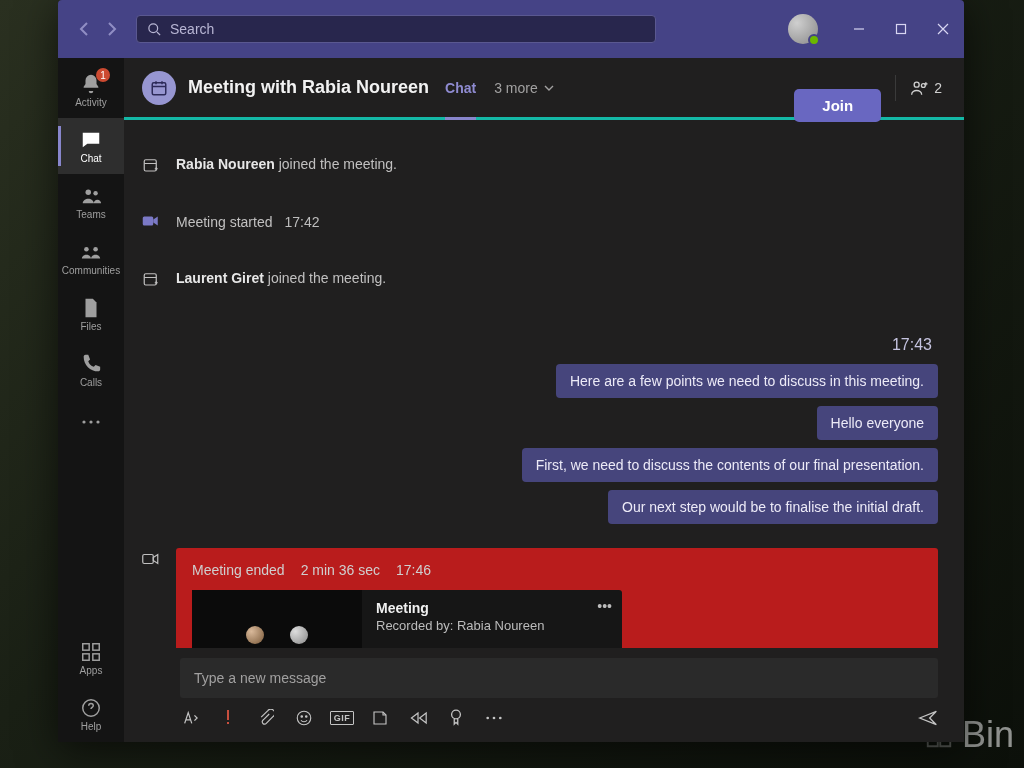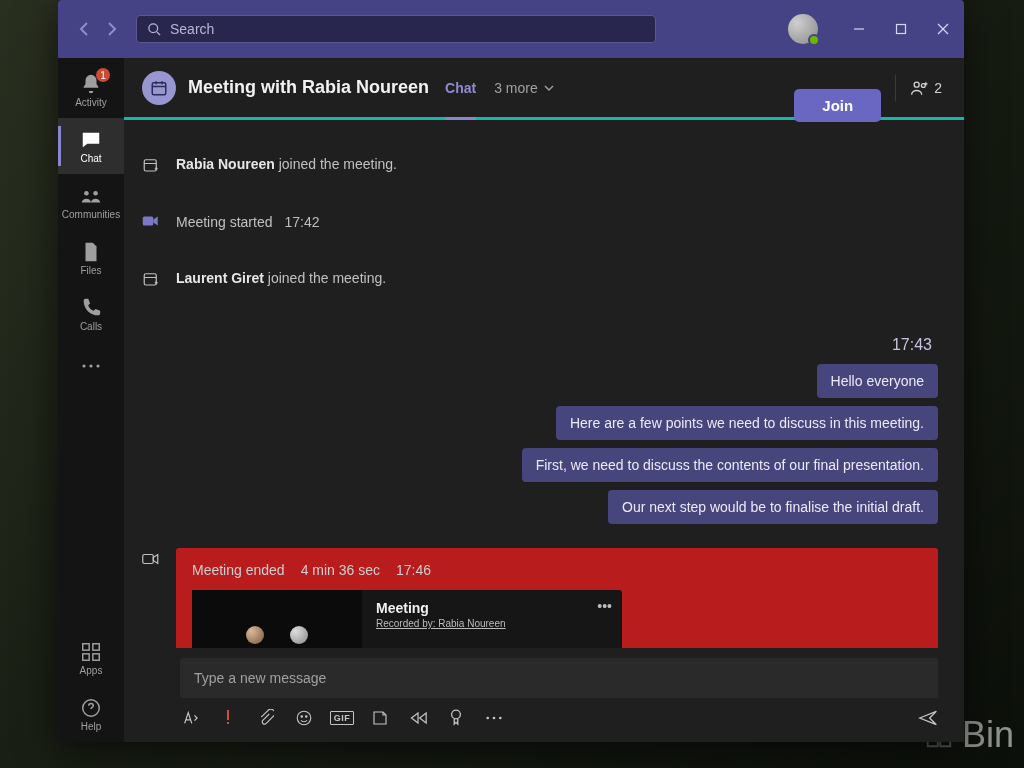--- a/index.html
+++ b/index.html
@@ -84,21 +84,21 @@
   .ended-icon{width:22px;display:flex;justify-content:center;color:#c1c0c0;margin-top:4px;}
   .ended-card{background:#b91c1c;border-radius:3px;flex:1;padding:14px 16px 18px;}
   .ended-head{display:flex;gap:16px;color:#cfcfcf;align-items:center;}
   .recording{margin-top:12px;display:flex;align-items:flex-start;background:#161616;border-radius:3px;width:430px;position:relative;}
   .thumb{width:170px;height:90px;background:#0b0b0b;display:flex;align-items:center;justify-content:center;gap:26px;position:relative;}
   .tiny-av{width:18px;height:18px;border-radius:50%;background:radial-gradient(circle at 30% 30%,#d9b99a,#7a5a3a);}
   .tiny-av.g{background:radial-gradient(circle at 30% 30%,#ddd,#888);}
   .duration{position:absolute;bottom:0;left:60px;background:#000;color:#fff;font-size:12px;padding:3px 8px;border-radius:2px;}
   .rec-meta{padding:10px 14px;flex:1;}
   .rec-meta .t{color:#f0f0f0;font-weight:700;margin-bottom:2px;}
-  .rec-meta .s{color:#bcbcbc;font-size:10px;text-decoration:underline;}
+  .rec-meta .s{color:#bcbcbc;font-size:13px;}
   .rec-more{color:#bcbcbc;position:absolute;top:8px;right:10px;cursor:pointer;}
   
   .composer{padding:10px 26px 14px 56px;}
   .compose-box{background:#2a2a2a;border-radius:3px;padding:12px 14px;color:#a1a0a0;font-size:14px;cursor:text;}
   .compose-tools{display:flex;align-items:center;gap:18px;margin-top:10px;color:#c4c4c4;}
   .compose-tools .tool{cursor:pointer;display:flex;align-items:center;justify-content:center;width:20px;height:20px;}
   .compose-tools .send{margin-left:auto;}
   .gif-label{border:1.2px solid #c4c4c4;border-radius:1px;font-size:9px;font-weight:700;padding:1px 3px;letter-spacing:.5px;}
 </style>
 </head>
@@ -165,20 +165,28 @@
         <div class="rail-badge">1</div>
       </div>
       <div class="rail-item selected">
         <svg viewBox="0 0 24 24" fill="currentColor">
             <path d="M3 4h18v12H8l-5 4V4z"></path>
           </svg>
         <span>Chat</span>
       </div>
       <div class="rail-item">
         <svg viewBox="0 0 24 24" fill="currentColor">
+            <circle cx="9" cy="8" r="3"></circle>
+            <circle cx="17" cy="9" r="2.4"></circle>
+            <path d="M3 20c0-3 3-5 6-5s6 2 6 5H3zm12 0c0-2 1.5-4 4-4s4 2 4 4h-8z"></path>
+          </svg>
+        <span>Teams</span>
+      </div>
+      <div class="rail-item">
+        <svg viewBox="0 0 24 24" fill="currentColor">
             <circle cx="7" cy="9" r="2.5"></circle>
             <circle cx="17" cy="9" r="2.5"></circle>
             <path d="M2 19c0-2.5 2.5-4 5-4s5 1.5 5 4H2zm10 0c0-2.5 2.5-4 5-4s5 1.5 5 4H12z"></path>
           </svg>
         <span>Communities</span>
       </div>
       <div class="rail-item">
         <svg viewBox="0 0 24 24" fill="currentColor">
             <path d="M6 2h8l4 4v16H6V2z"></path>
           </svg>
@@ -269,37 +277,37 @@
               <svg width="18" height="18" viewBox="0 0 24 24" fill="none" stroke="currentColor" stroke-width="1.6">
                 <rect x="3" y="5" width="16" height="15" rx="2"></rect>
                 <path d="M3 10h16M17 17h4M19 15v4"></path>
               </svg>
             </div>
           <div class="sys-text"><b>Laurent Giret</b><span> joined the meeting.</span></div>
         </div>
 
         <div class="out-block">
           <div class="out-meta">17:43</div>
+          <div class="bubble-out">Here are a few points we need to discuss in this meeting.</div>
           <div class="bubble-out">Hello everyone</div>
-          <div class="bubble-out">Here are a few points we need to discuss in this meeting.</div>
           <div class="bubble-out">First, we need to discuss the contents of our final presentation.</div>
           <div class="bubble-out">Our next step would be to finalise the initial draft.</div>
         </div>
 
         <div class="ended-block">
           <div class="ended-icon">
               <svg width="18" height="14" viewBox="0 0 24 18" fill="none" stroke="currentColor" stroke-width="1.6">
                 <rect x="1" y="3" width="14" height="12" rx="2"></rect>
                 <path d="M15 7l6-4v12l-6-4z"></path>
               </svg>
             </div>
           <div class="ended-card">
             <div class="ended-head">
               <span>Meeting ended</span>
-              <span>4 min 36 sec</span>
+              <span>2 min 36 sec</span>
               <span>17:46</span>
             </div>
             <div class="recording">
               <div class="thumb">
                 <div class="tiny-av"></div>
                 <div class="tiny-av g"></div>
                 <div class="duration">2 min 42 sec</div>
               </div>
               <div class="rec-meta">
                 <div class="t">Meeting</div>

